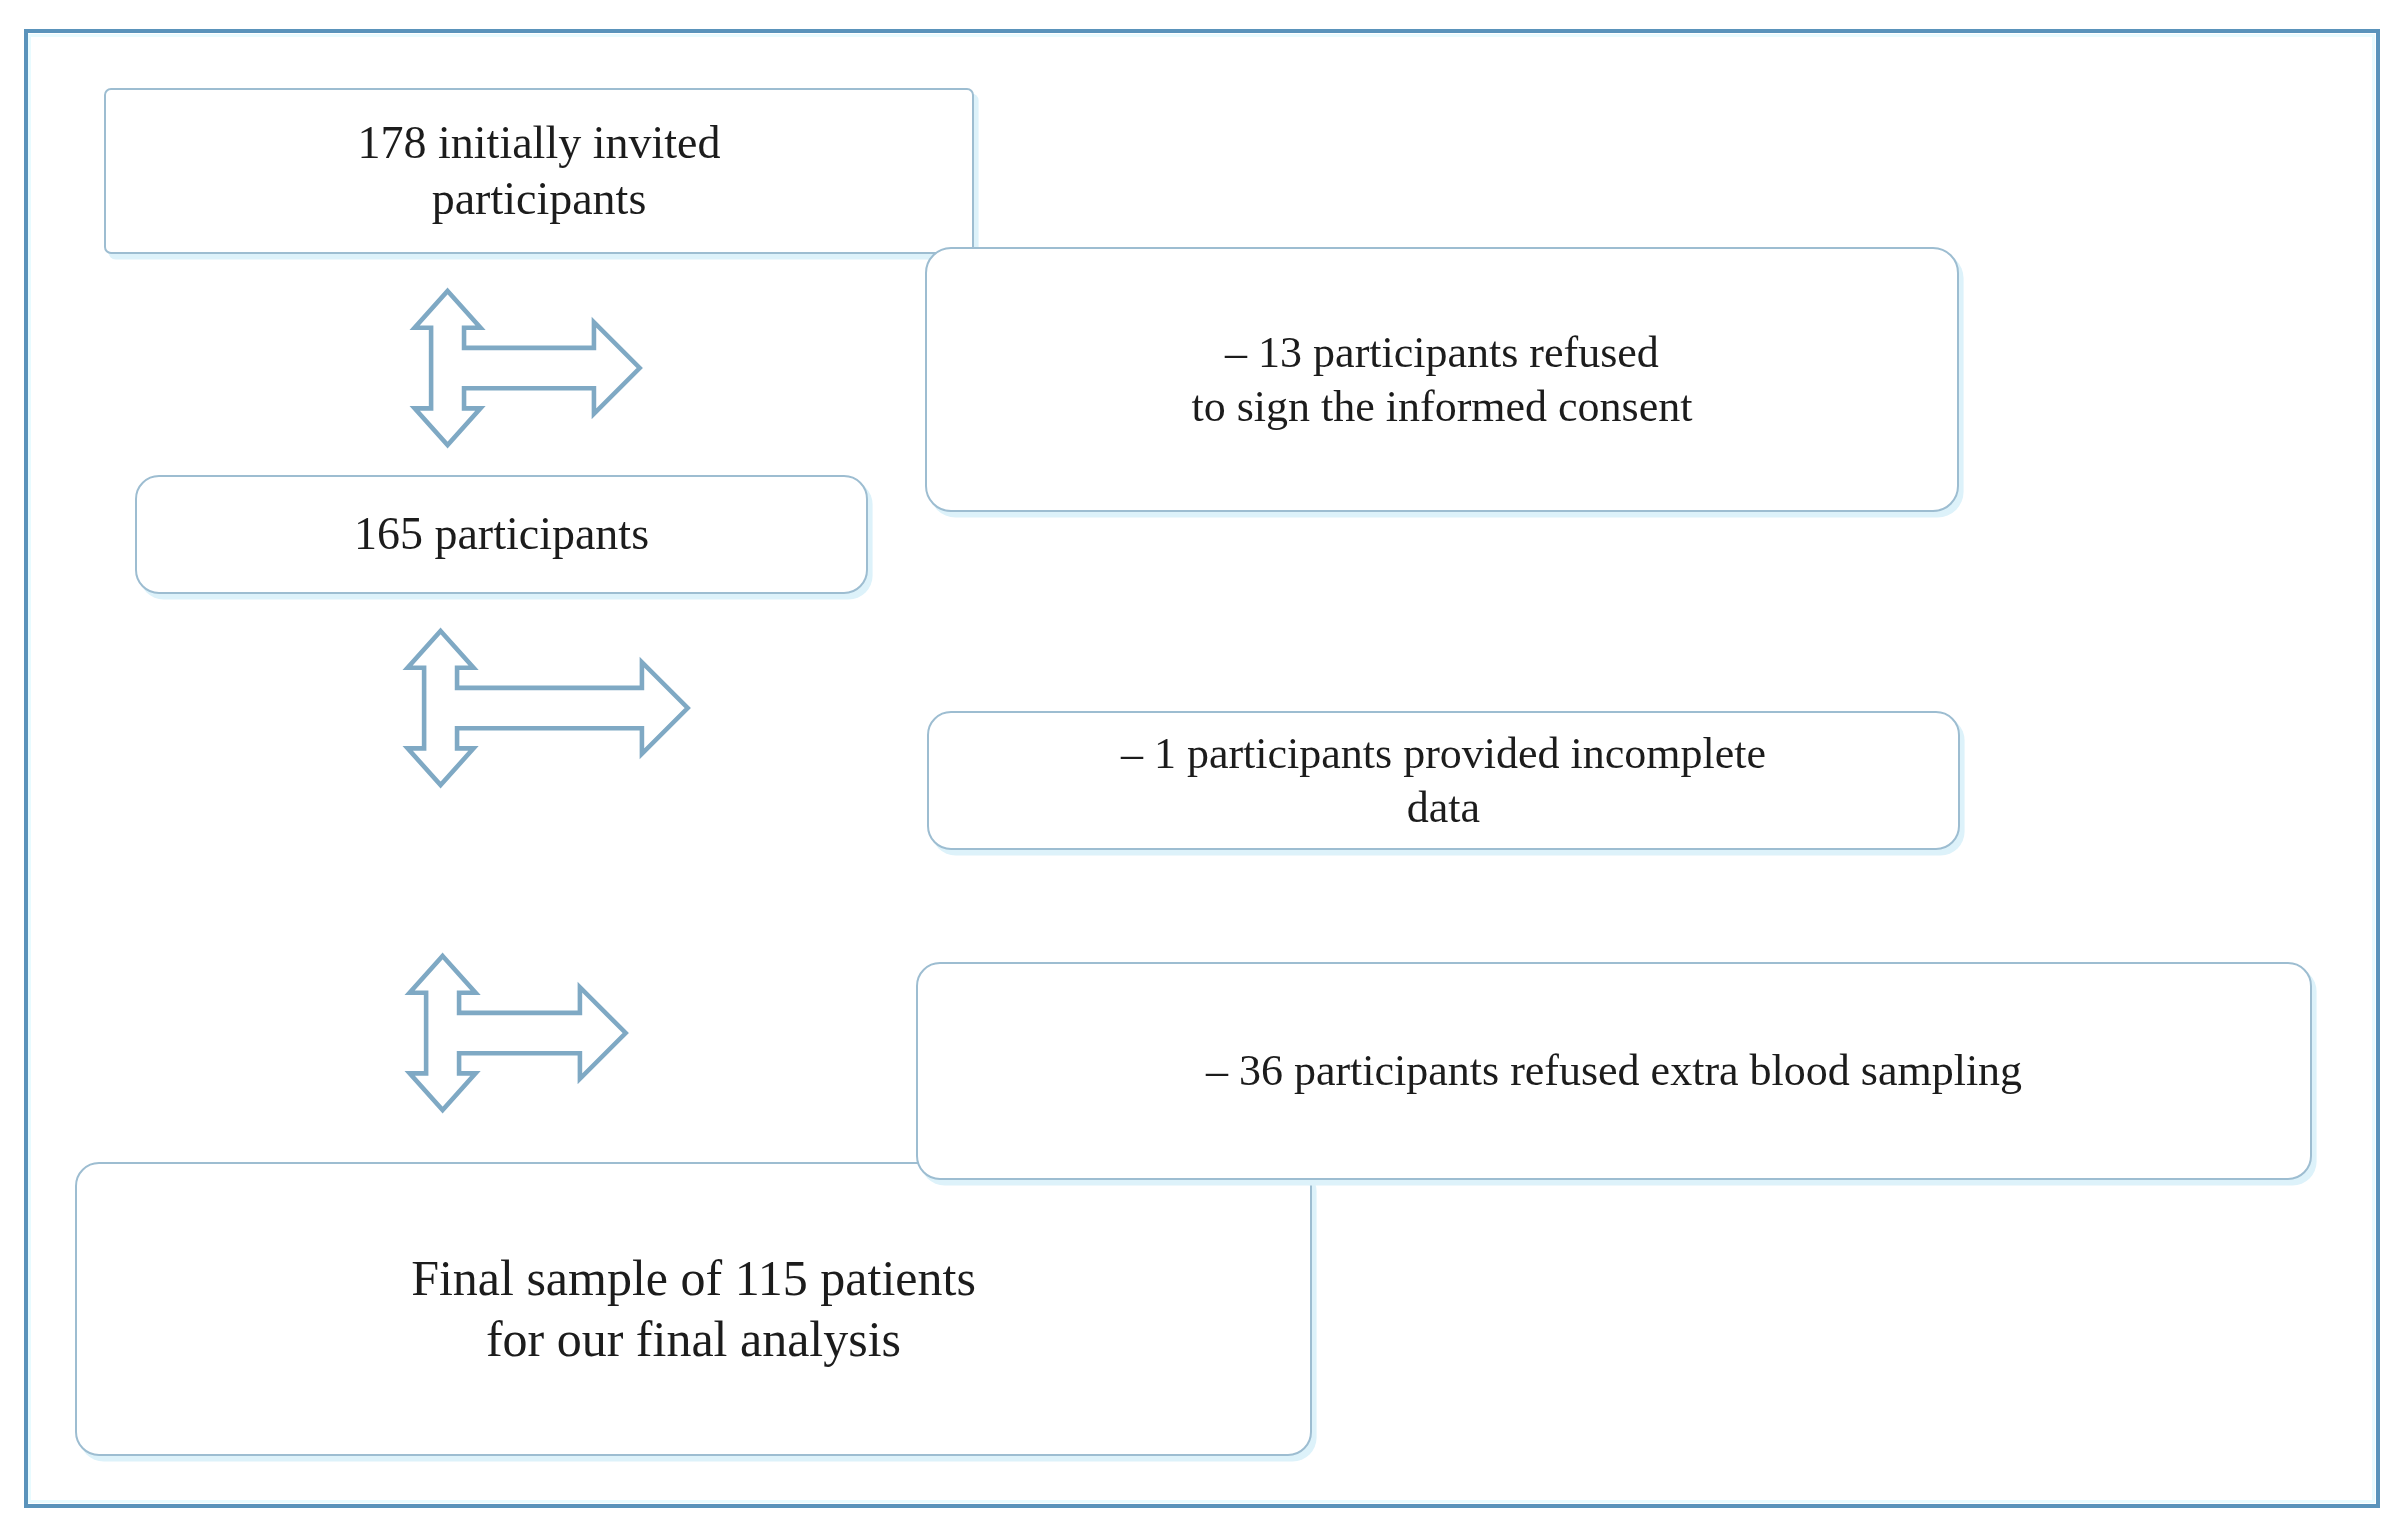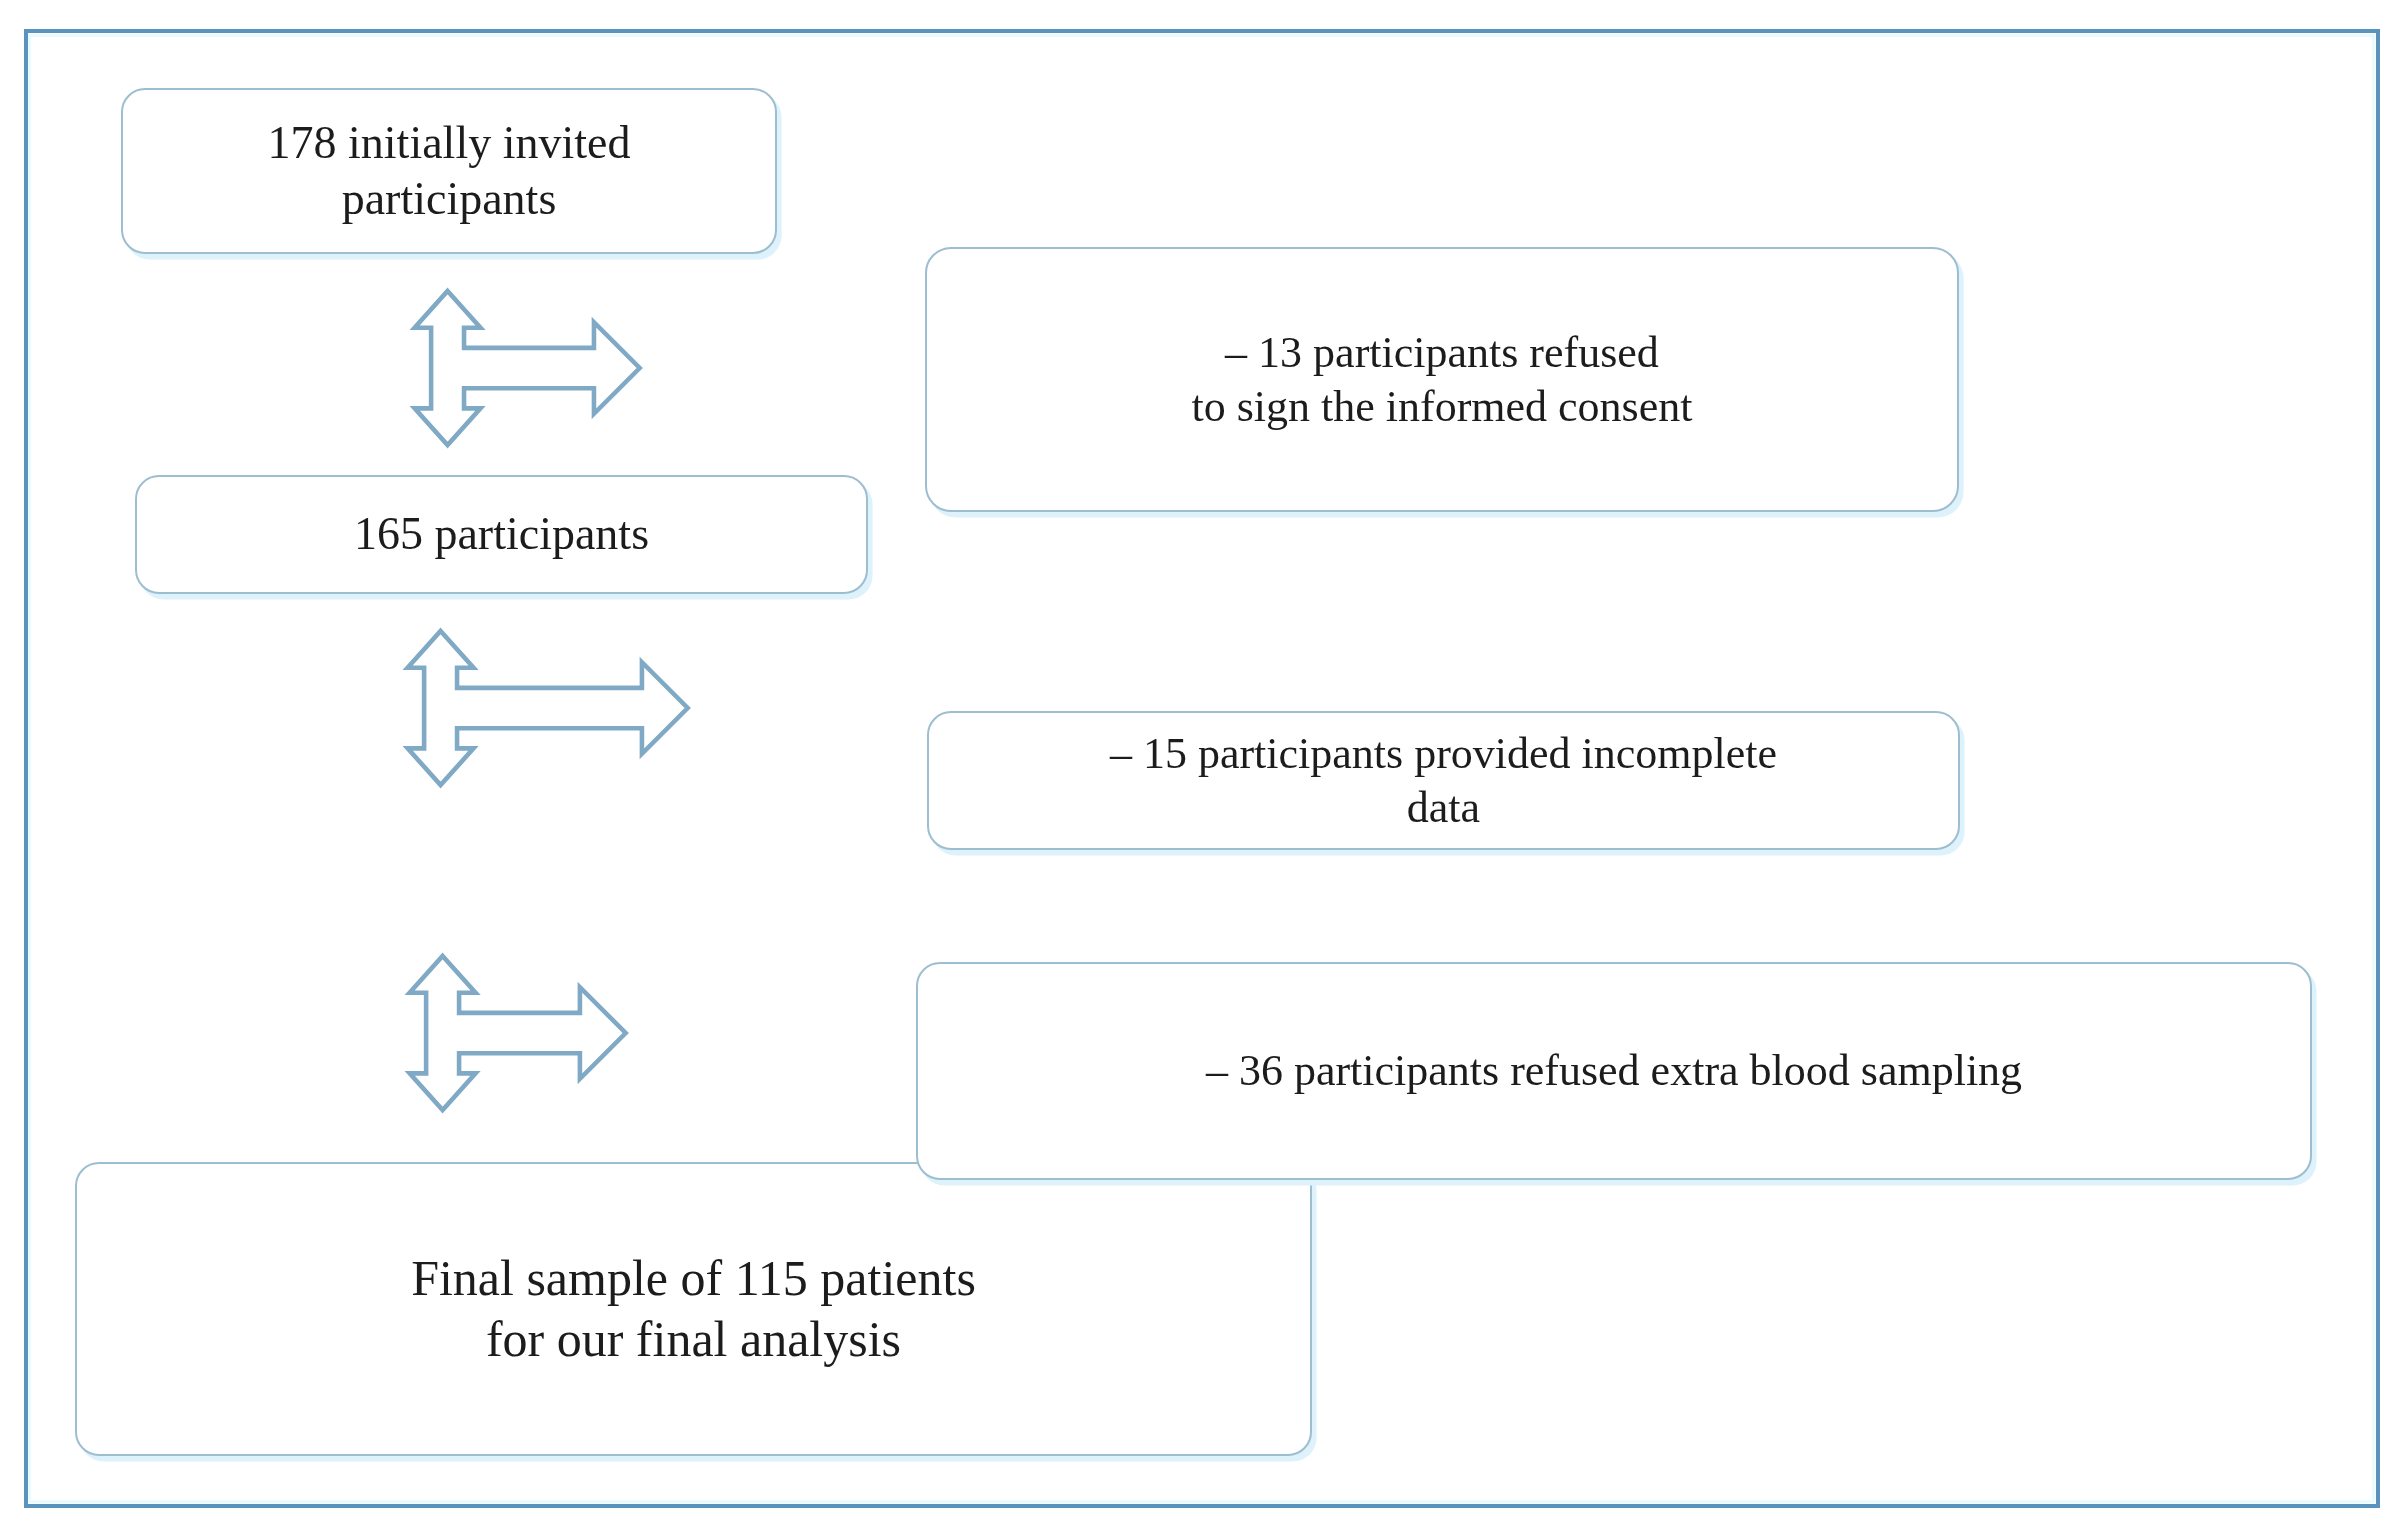--- a/index.html
+++ b/index.html
@@ -54,22 +54,23 @@
     line-height: 1.22;
   }
   .flow-box .box-text {
     display: block;
     padding: 0 16.4px;
     white-space: pre-line;
   }
 
   
   #box-invited {
-    left: 121px; top: 88px; width: 656px; height: 166px;
+    left: 104px; top: 88px; width: 870px; height: 166px;
     font-size: 46px;
+    border-radius: 7px;
   }
   #box-165 {
     left: 135px; top: 475px; width: 733px; height: 119px;
     font-size: 46px;
   }
   #box-151 {
     left: 135px; top: 802px; width: 733px; height: 121px;
     font-size: 46px;
   }
   #box-final {
@@ -135,21 +136,21 @@
     <span class="box-text">Final sample of 115 patients
 for our final analysis</span>
   </div>
 
   <div class="flow-box" id="box-refused-consent">
     <span class="box-text">– 13 participants refused
 to sign the informed consent</span>
   </div>
 
   <div class="flow-box" id="box-incomplete">
-    <span class="box-text">– 15 participants provided incomplete
+    <span class="box-text">– 1 participants provided incomplete
 data</span>
   </div>
 
   <div class="flow-box" id="box-refused-blood">
     <span class="box-text">– 36 participants refused extra blood sampling</span>
   </div>
 
   <div class="tee-arrow" id="arrow-1">
     <svg viewBox="0 0 270 168" preserveAspectRatio="none">
       <path d="M 52 0 L 88 40 L 70 40 L 70 62 L 212 62 L 212 34 L 262 84 L 212 134 L 212 106 L 70 106 L 70 128 L 88 128 L 52 168 L 16 128 L 34 128 L 34 40 L 16 40 Z"></path>

